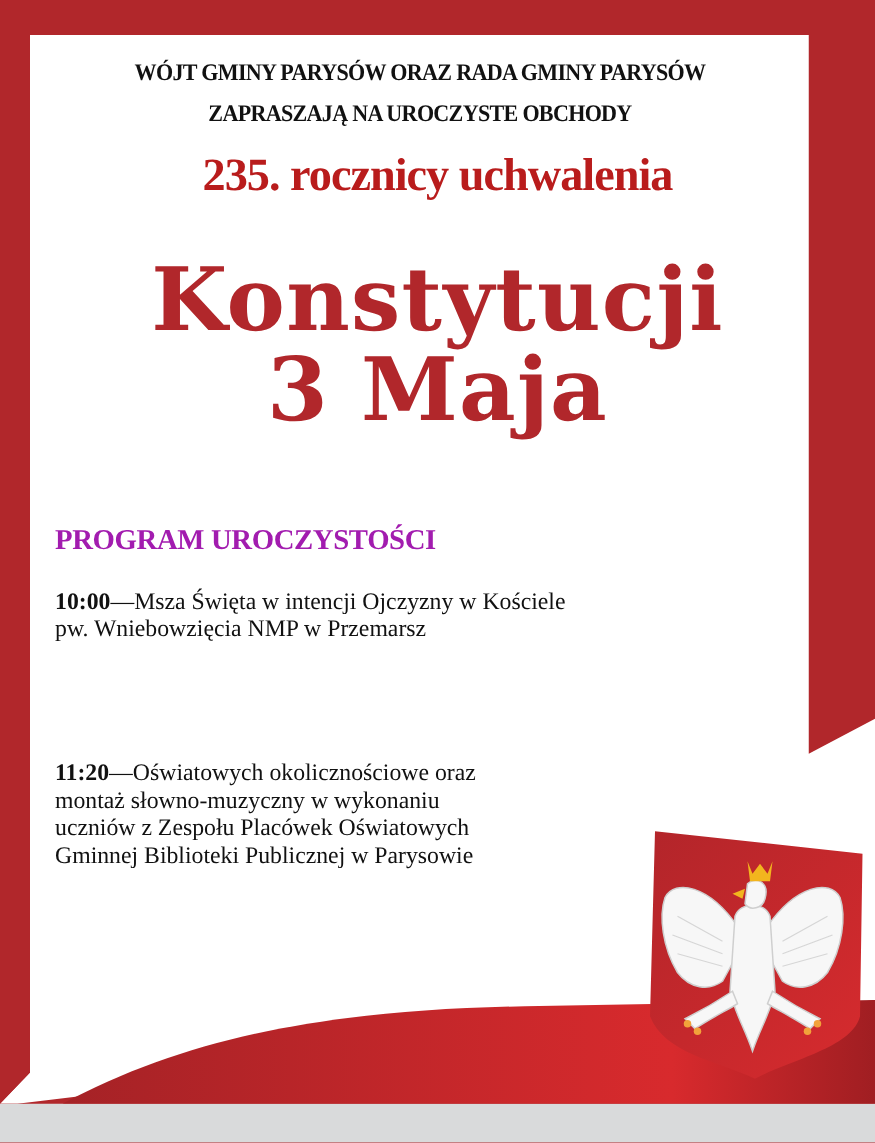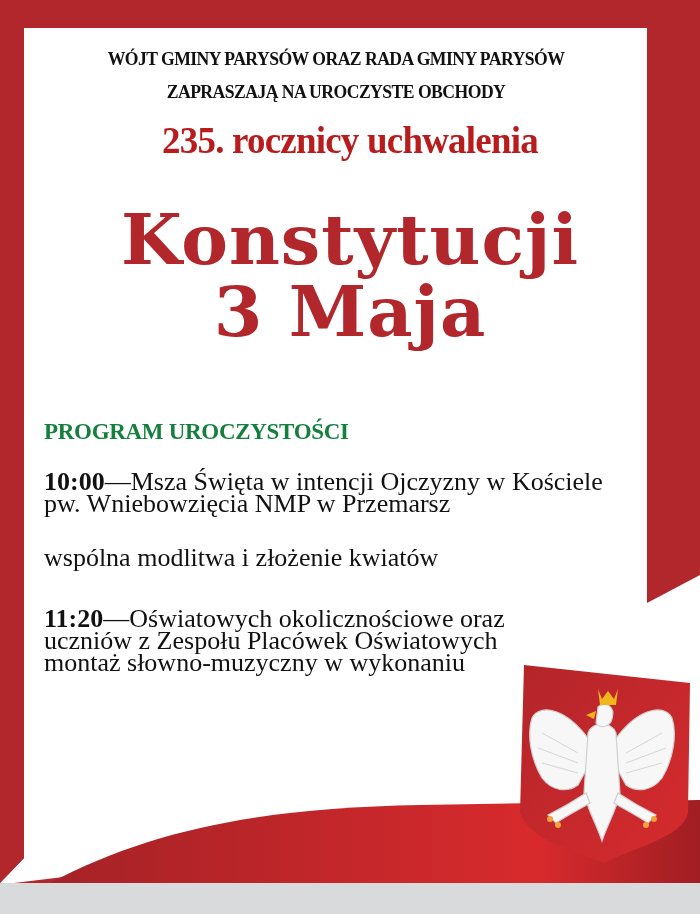--- a/index.html
+++ b/index.html
@@ -31,26 +31,26 @@
     position: absolute; left: 0; width: 700px; text-align: center;
     font-family: "DejaVu Serif", serif; font-weight: bold;
     color: #b1272b; font-size: 70px; letter-spacing: 1px;
   }
   .title-big.t1 { top: 168px; margin-top: 27px; }
   .title-big.t2 { top: 252px; margin-top: 15px; }
 
   .program-head {
     position: absolute; left: 44px; top: 416px;
     font-family: "Liberation Serif", serif; font-weight: bold;
-    font-size: 23px; color: #15803d; letter-spacing: -0.3px;
+    font-size: 23px; color: #a21caf; letter-spacing: -0.3px;
   }
   .item {
     position: absolute; left: 44px;
     font-family: "Liberation Serif", serif;
-    font-size: 26px; line-height: 22px; color: #111;
+    font-size: 19px; line-height: 22px; color: #111;
   }
   .item .time { font-weight: bold; }
   .item.i1 { top: 468px; }
   .item.i2 { top: 544px; }
   .item.i3 { top: 605px; }
   .item .line { display: block; white-space: nowrap; }
 
   .emblem { position: absolute; left: 512px; top: 660px; width: 180px; height: 205px; }
 </style>
 </head>
@@ -87,27 +87,27 @@
   <div class="title-big t2">3 Maja</div>
 
   <div class="program-head">PROGRAM UROCZYSTOŚCI</div>
 
   <div class="item i1">
     <span class="line"><span class="time">10:00</span><span>—Msza Święta w intencji Ojczyzny w Kościele</span></span>
     <span class="line">pw. Wniebowzięcia NMP w Przemarsz</span>
   </div>
 
   <div class="item i2">
-    <span class="line">wspólna modlitwa i złożenie kwiatów</span>
   </div>
 
   <div class="item i3">
     <span class="line"><span class="time">11:20</span><span>—Oświatowych okolicznościowe oraz</span></span>
+    <span class="line">montaż słowno-muzyczny w wykonaniu</span>
     <span class="line">uczniów z Zespołu Placówek Oświatowych</span>
-    <span class="line">montaż słowno-muzyczny w wykonaniu</span>
+    <span class="line">Gminnej Biblioteki Publicznej w Parysowie</span>
   </div>
 
   <svg class="emblem" viewBox="0 0 180 205">
 
     <path d="M12 2 L178 20 L176 150 C170 175, 120 185, 92 200 C60 185, 20 180, 8 150 Z" fill="url(#shieldG)"></path>
     <g fill="#f7f7f7" stroke="#cfcfcf" stroke-width="1.2">
 
       <path d="M78 78 C55 45, 28 40, 20 55 C15 70, 18 95, 30 115 C40 128, 55 130, 66 122 L78 100 Z"></path>
 
       <path d="M102 78 C125 45, 152 40, 160 55 C165 70, 162 95, 150 115 C140 128, 125 130, 114 122 L102 100 Z"></path>

